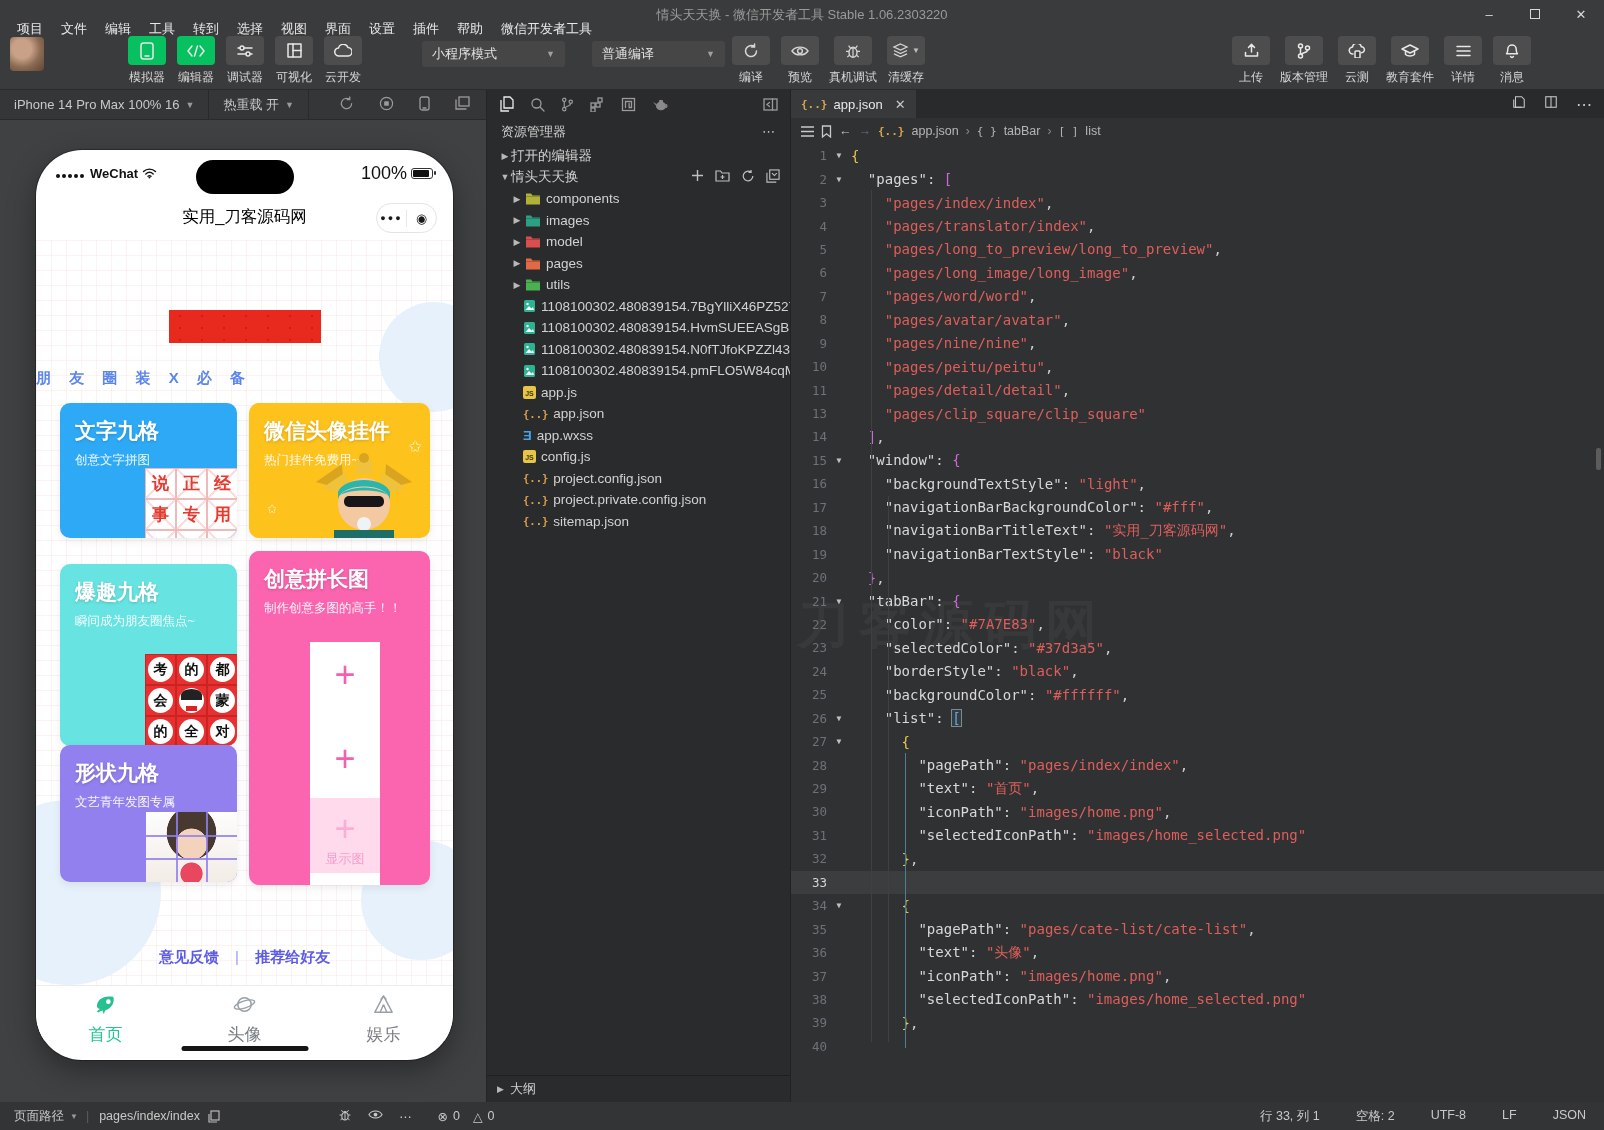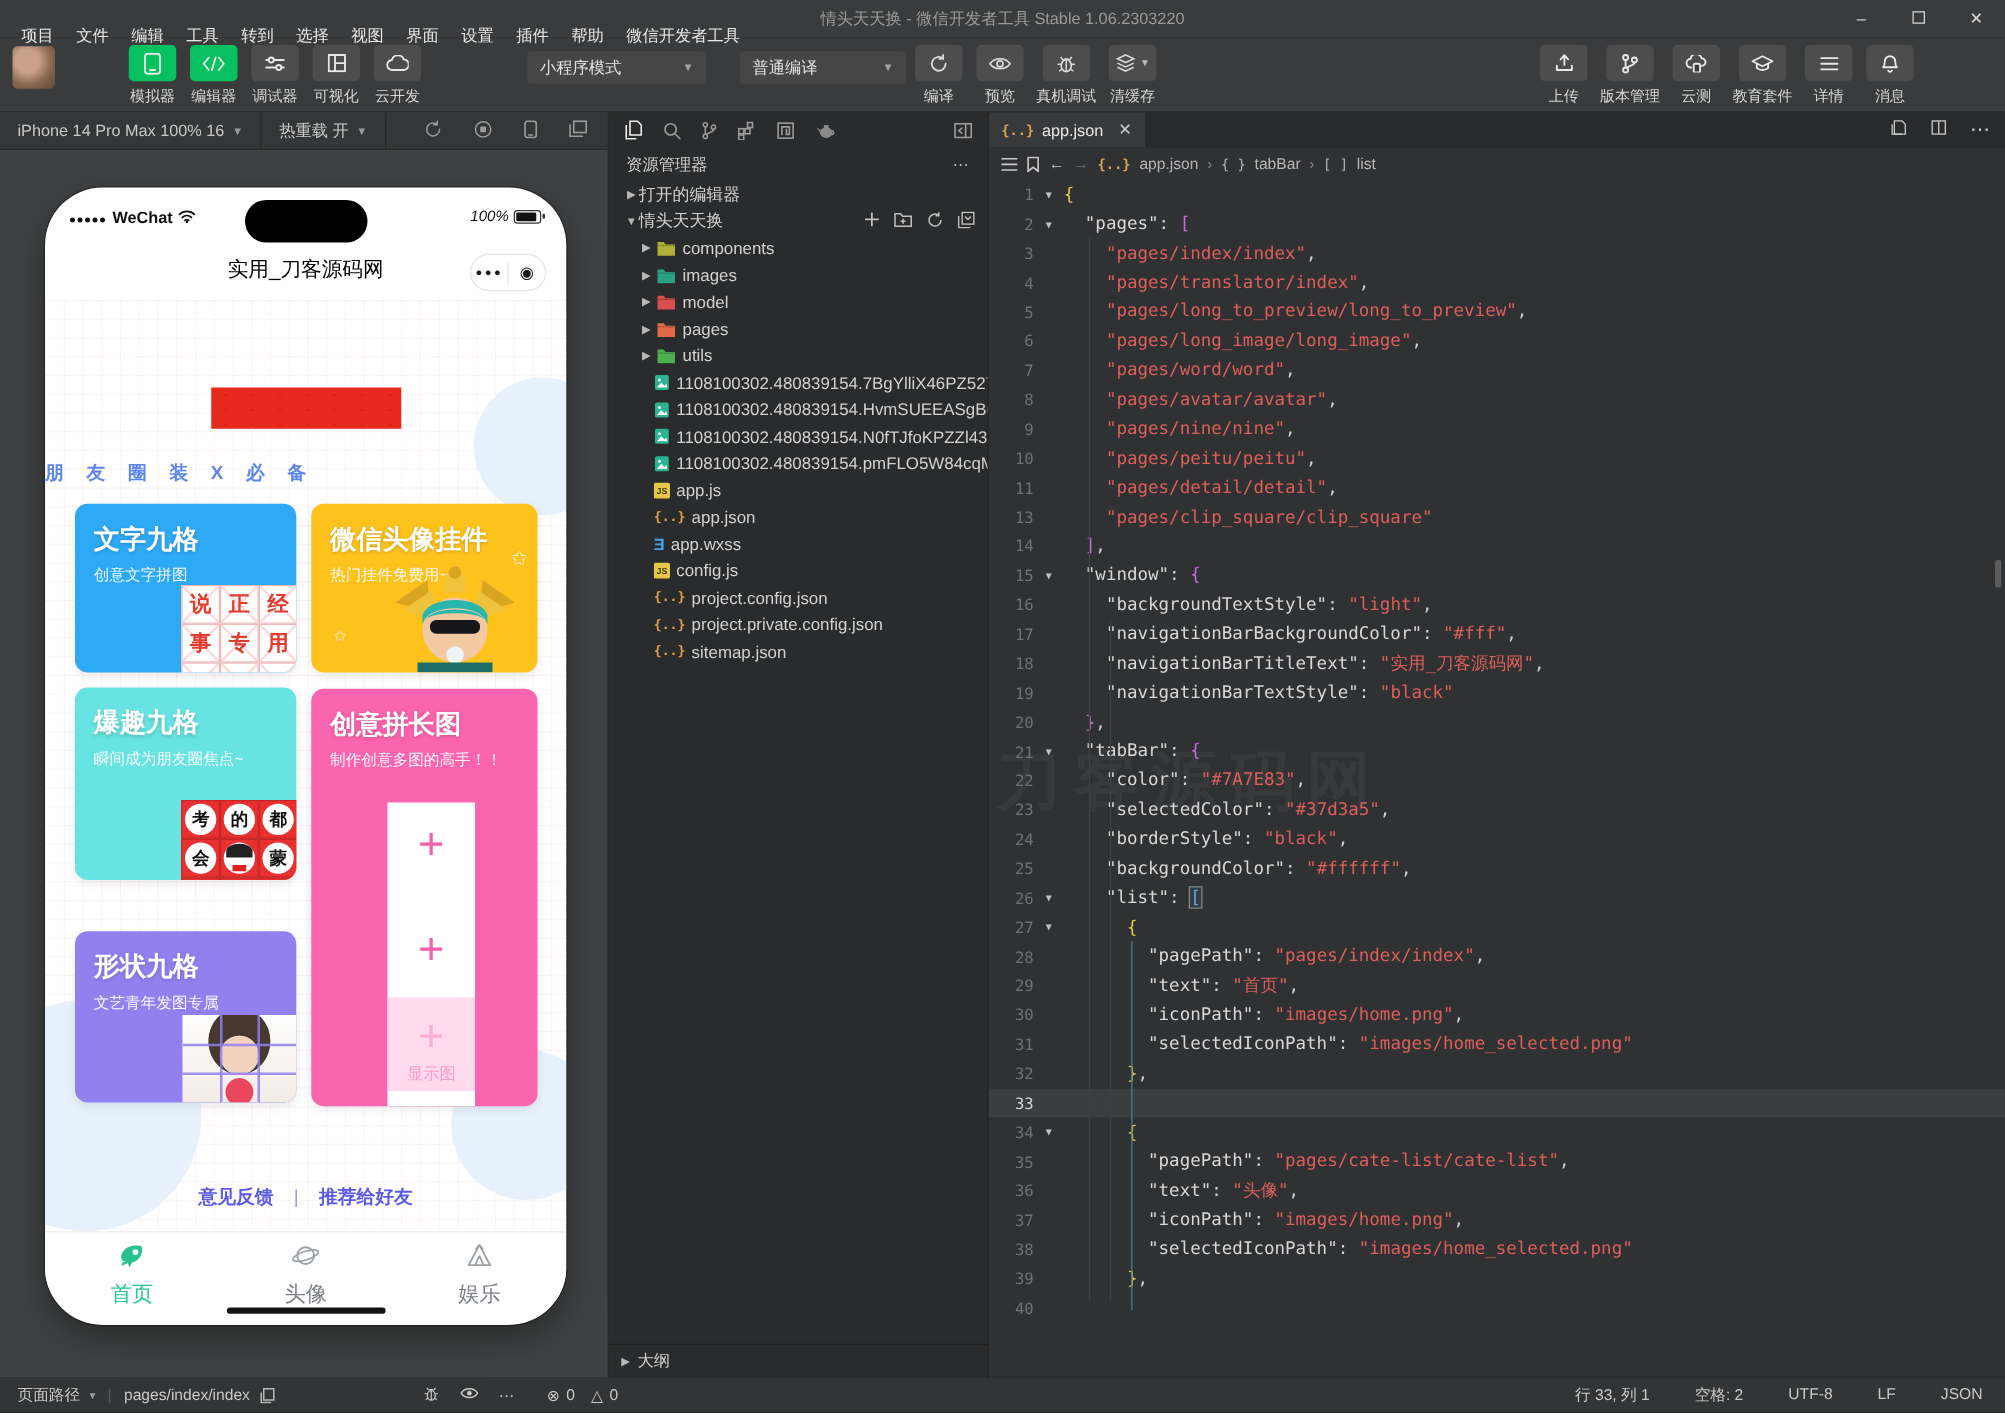--- a/index.html
+++ b/index.html
@@ -38,21 +38,21 @@
   .simdev { padding:0 14px; height:30px; display:flex; align-items:center; border-right:1px solid #2a2a2a; }
   .simhot { padding:0 14px; height:30px; display:flex; align-items:center; border-right:1px solid #2a2a2a; }
   .simbar .caret { font-size:9px; color:#9a9a9a; margin-left:6px; }
   .simicons { margin-left:auto; display:flex; gap:25px; padding-right:16px; }
   .phone { position:absolute; left:36px; top:60px; width:417px; height:910px; background:#fff; border-radius:46px;
            box-shadow:0 0 0 1px rgba(0,0,0,.3), 0 10px 28px rgba(0,0,0,.35); overflow:hidden; }
   .pstatus { height:46px; display:flex; align-items:center; padding:0 20px; position:relative; font-size:13px; color:#111; }
   .dots i { display:inline-block; width:4px; height:4px; border-radius:50%; background:#111; margin-right:2px; }
   .wname { font-weight:600; margin:0 4px 0 4px; }
   .island { position:absolute; left:50%; transform:translateX(-50%); top:10px; width:98px; height:34px; background:#000; border-radius:18px; }
-  .batt { margin-left:auto; display:flex; align-items:center; gap:4px; font-size:12px;font-style:italic; }
+  .batt { margin-left:auto; display:flex; align-items:center; gap:4px; font-size:18px; }
   .battbody { width:22px; height:11px; border:1.3px solid #333; border-radius:3px; position:relative; }
   .battbody i { position:absolute; left:1px; top:1px; bottom:1px; width:16px; background:#111; border-radius:1px; }
   .battbody em { position:absolute; right:-4px; top:2.5px; width:2px; height:4px; background:#333; border-radius:1px; }
   .pnav { height:44px; position:relative; }
   .pnav .ttl { text-align:center; line-height:40px; font-size:16.5px; color:#000; }
   .capsule { position:absolute; right:16px; top:7px; width:61px; height:30px; border:1px solid #e4e4e4; border-radius:16px;
              display:flex; align-items:center; background:#fff; }
   .capsule .dots3 { flex:1; text-align:center; font-size:9px; letter-spacing:2px; color:#1a1a1a; }
   .capsule .sep { width:1px; height:17px; background:#e8e8e8; }
   .capsule .tgt { flex:1; text-align:center; font-size:13px; color:#1a1a1a; }
@@ -175,21 +175,21 @@
   <div class="wtitle">情头天天换 - 微信开发者工具 Stable 1.06.2303220</div>
   <div class="winctl">
     <div class="wc">–</div>
     <div class="wc wc-max"><i></i></div>
     <div class="wc">✕</div>
   </div>
 </div>
 
 <div class="toolbar">
   <div class="avatar"></div>
-  <div class="btnrow" id="modeBtns" style="left:102px">
+  <div class="btnrow" id="modeBtns" style="left:127px">
       <div class="tbtn green">
         <div class="box">
           <span class="icon16">
             <svg width="14" height="18" viewBox="0 0 14 18">
               <rect x="1" y="1" width="12" height="16" rx="2.5" stroke="#e8e8e8" stroke-width="1.5" fill="none" stroke-linecap="round" stroke-linejoin="round"></rect>
               <line x1="5" y1="14" x2="9" y2="14" stroke="#e8e8e8" stroke-width="1.5" fill="none" stroke-linecap="round" stroke-linejoin="round"></line>
             </svg>
           </span>
         </div>
         <div class="lbl">模拟器</div>
@@ -460,21 +460,21 @@
               <circle cx="60" cy="12" r="5" fill="#d9a520"></circle>
             <circle cx="60" cy="58" r="26" fill="#f2c9a0"></circle>
             <path d="M34 54 C36 36 84 36 86 54 L86 46 C80 30 40 30 34 46 Z" fill="#2ab5ad"></path>
             <path d="M34 52 C40 38 80 38 86 52 C84 42 36 42 34 52" fill="#2ab5ad"></path>
             <rect x="40" y="50" width="40" height="11" rx="5" fill="#15151a"></rect>
             <circle cx="60" cy="78" r="7" fill="#eef3f6"></circle>
             <rect x="30" y="84" width="60" height="8" fill="#1d6e68"></rect>
           </svg>
         </div>
 
-        <div class="card" id="cardNine" style="left: 24px; top: 310px; width: 177px; height: 154px; background: rgb(103, 227, 225);">
+        <div class="card" id="cardNine" style="left: 24px; top: 324px; width: 177px; height: 182px; background: rgb(103, 227, 225);">
           <h3>爆趣九格</h3>
             <p>瞬间成为朋友圈焦点~</p>
           <div class="ninegrid" id="nineGrid">
               <div class="nc">
                 <div class="circ">考</div>
               </div>
               <div class="nc">
                 <div class="circ">的</div>
               </div>
               <div class="nc">

